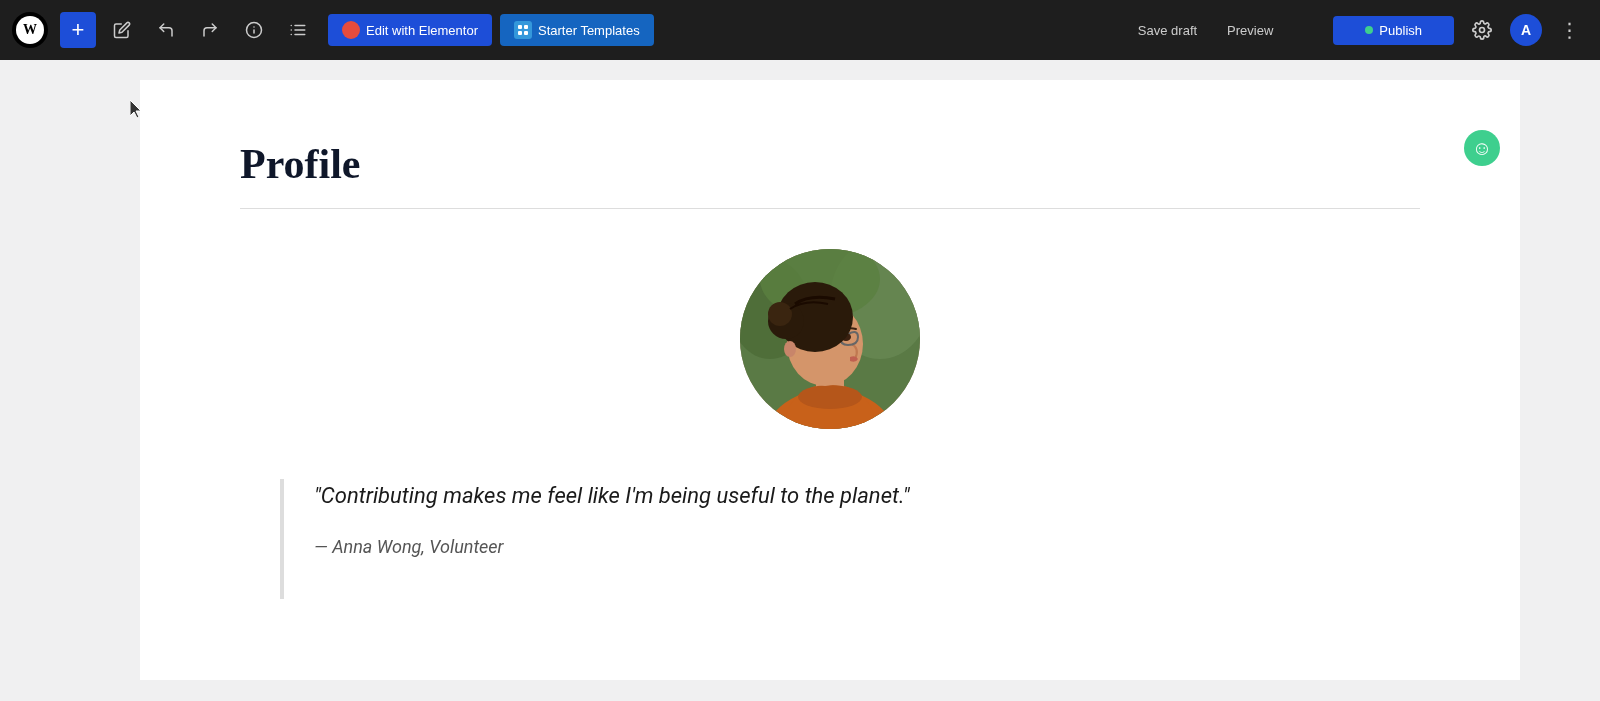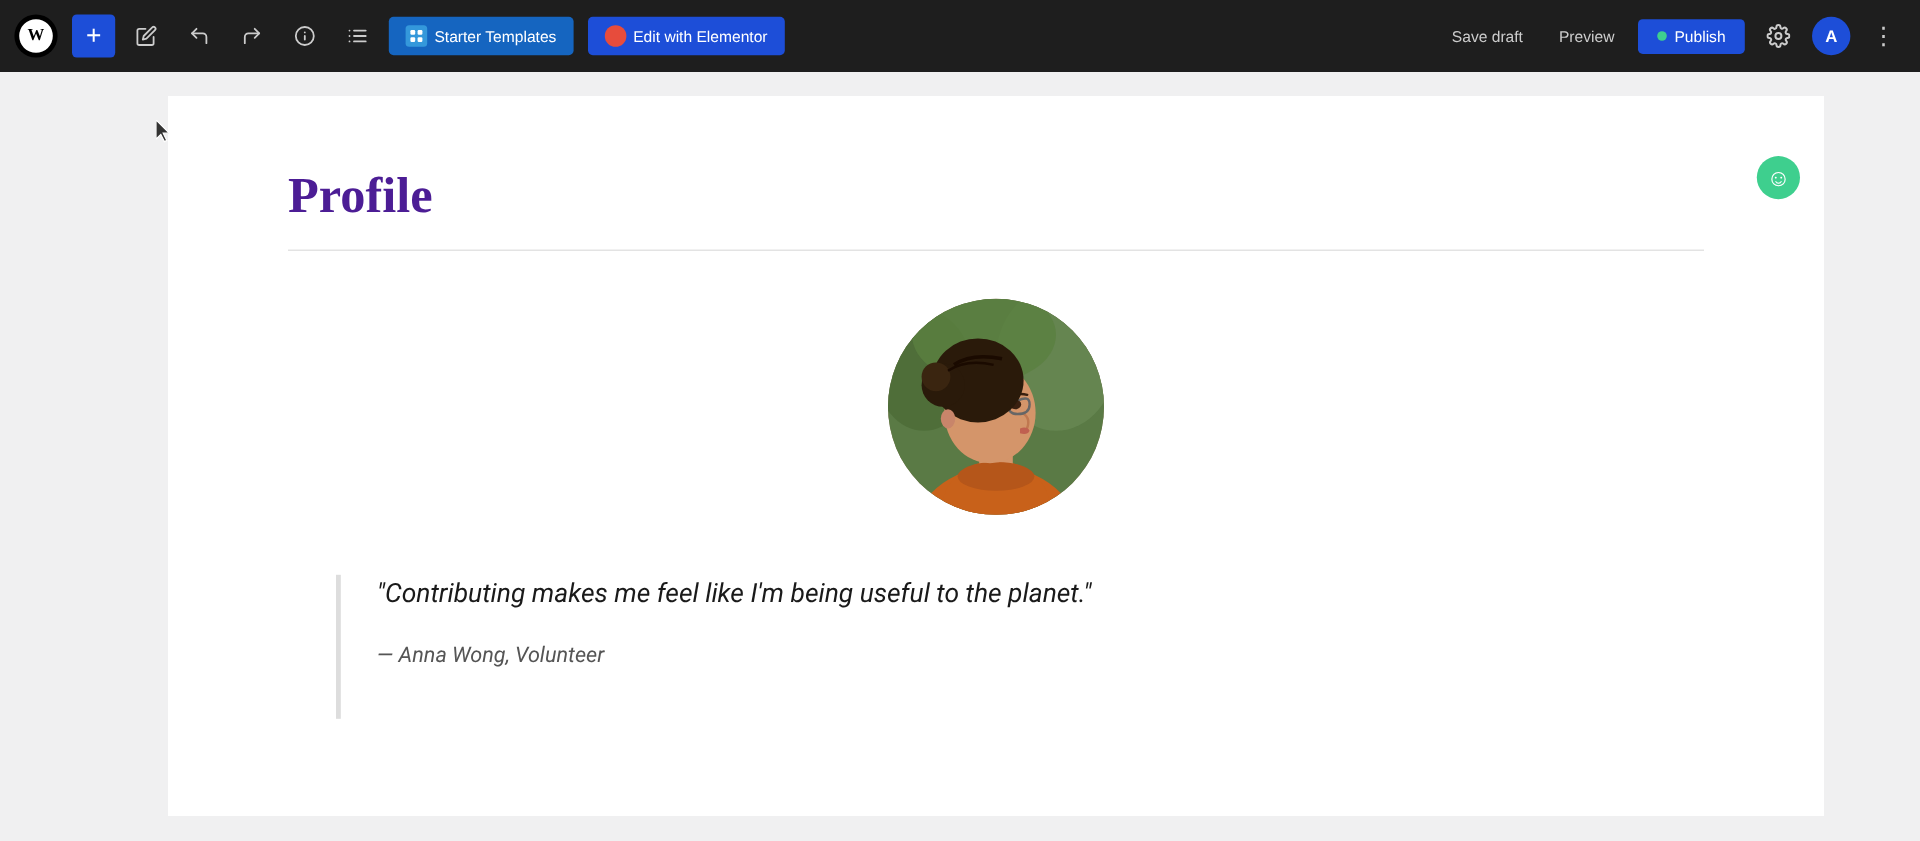--- a/index.html
+++ b/index.html
@@ -122,24 +122,25 @@
     }
 
     .publish-btn {
       background: #1d4ed8;
       border: none;
       border-radius: 4px;
       color: #fff;
       cursor: pointer;
       font-size: 13px;
       font-weight: 500;
-      padding: 7px 16px;
+      padding: 7px 32px;
       display: flex;
       align-items: center;
       gap: 6px;
+      margin-left: 40px;
     }
 
     .publish-dot {
       width: 8px;
       height: 8px;
       background: #3ecf8e;
       border-radius: 50%;
     }
 
     .settings-btn {
@@ -214,21 +215,21 @@
       margin: 0 auto;
       min-height: 600px;
       padding: 60px 100px 60px 100px;
       position: relative;
     }
 
     .page-title {
       font-family: Georgia, 'Times New Roman', serif;
       font-size: 42px;
       font-weight: 700;
-      color: #4c1d95;
+      color: #0f172a;
       margin-bottom: 20px;
     }
 
     .title-divider {
       border: none;
       border-top: 1px solid #ddd;
       margin-bottom: 40px;
     }
 
     
@@ -376,37 +377,37 @@
 
   <button class="toolbar-icon-btn">
     <svg width="18" height="18" viewBox="0 0 24 24" fill="none" stroke="#ccc" stroke-width="2" stroke-linecap="round" stroke-linejoin="round">
       <line x1="8" y1="6" x2="21" y2="6"></line>
       <line x1="8" y1="12" x2="21" y2="12"></line>
       <line x1="8" y1="18" x2="21" y2="18"></line>
       <line x1="3" y1="6" x2="3.01" y2="6"></line>
       <line x1="3" y1="12" x2="3.01" y2="12"></line>
       <line x1="3" y1="18" x2="3.01" y2="18"></line>
     </svg>
+  </button>
+
+  <button class="toolbar-btn" style="margin-left: 4px;">
+    <span class="elementor-icon"></span>
+    <span>Edit with Elementor</span>
   </button>
 
   <button class="toolbar-btn" style="background:#1565c0;">
     <span class="starter-icon">
       <svg width="12" height="12" viewBox="0 0 12 12" fill="white">
         <rect x="1" y="1" width="4" height="4" rx="1"></rect>
         <rect x="7" y="1" width="4" height="4" rx="1"></rect>
         <rect x="1" y="7" width="4" height="4" rx="1"></rect>
         <rect x="7" y="7" width="4" height="4" rx="1"></rect>
       </svg>
     </span>
     <span>Starter Templates</span>
-  </button>
-
-  <button class="toolbar-btn" style="margin-left: 4px;">
-    <span class="elementor-icon"></span>
-    <span>Edit with Elementor</span>
   </button>
 
   <div class="toolbar-right">
     <button class="save-draft-btn">Save draft</button>
     <button class="preview-btn">Preview</button>
     <button class="publish-btn">
       <span class="publish-dot"></span>
       <span>Publish</span>
     </button>
     <button class="settings-btn">

